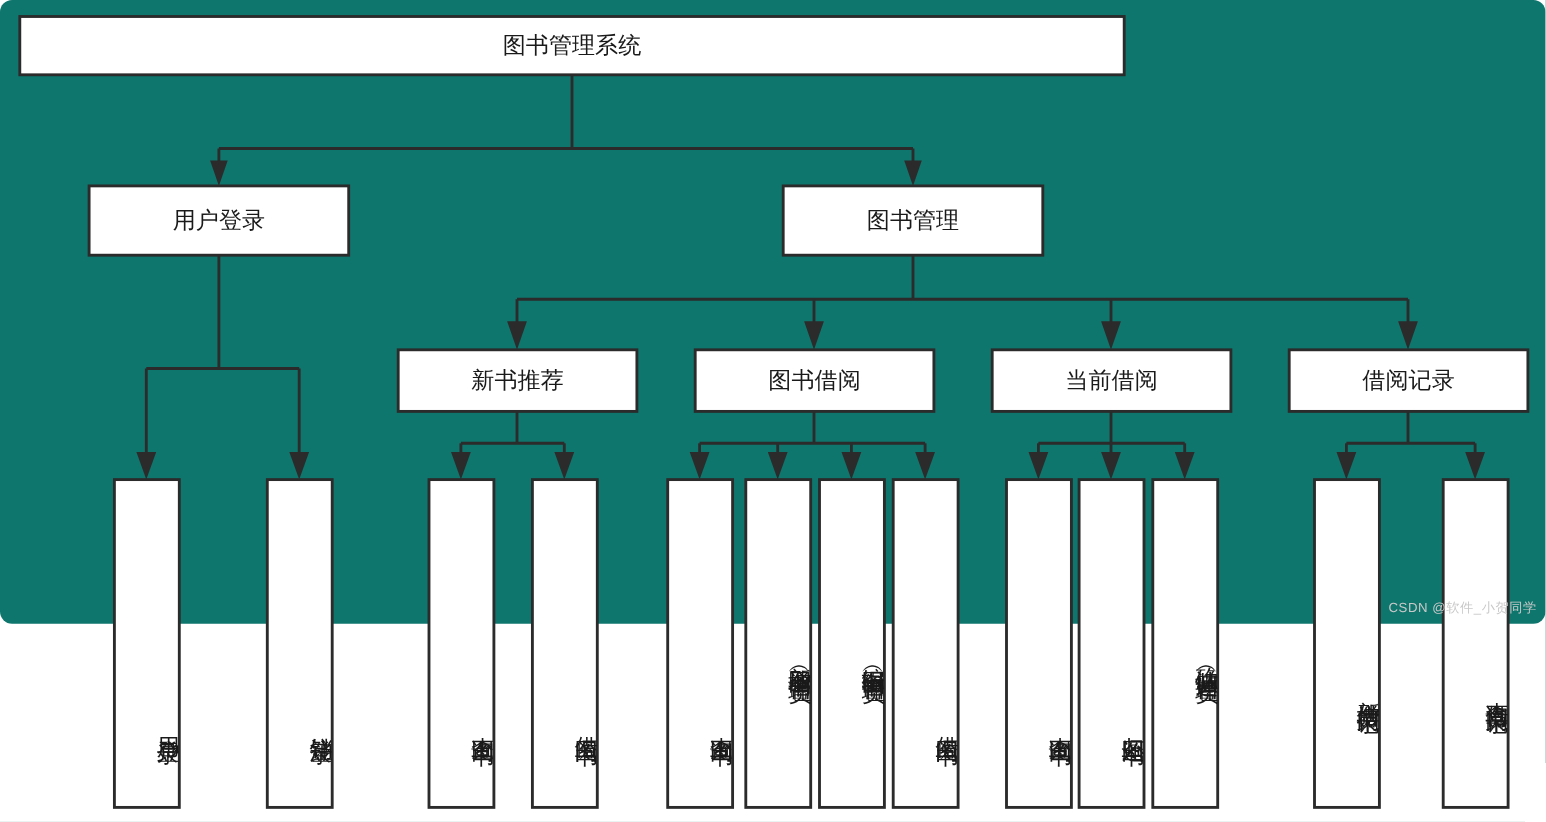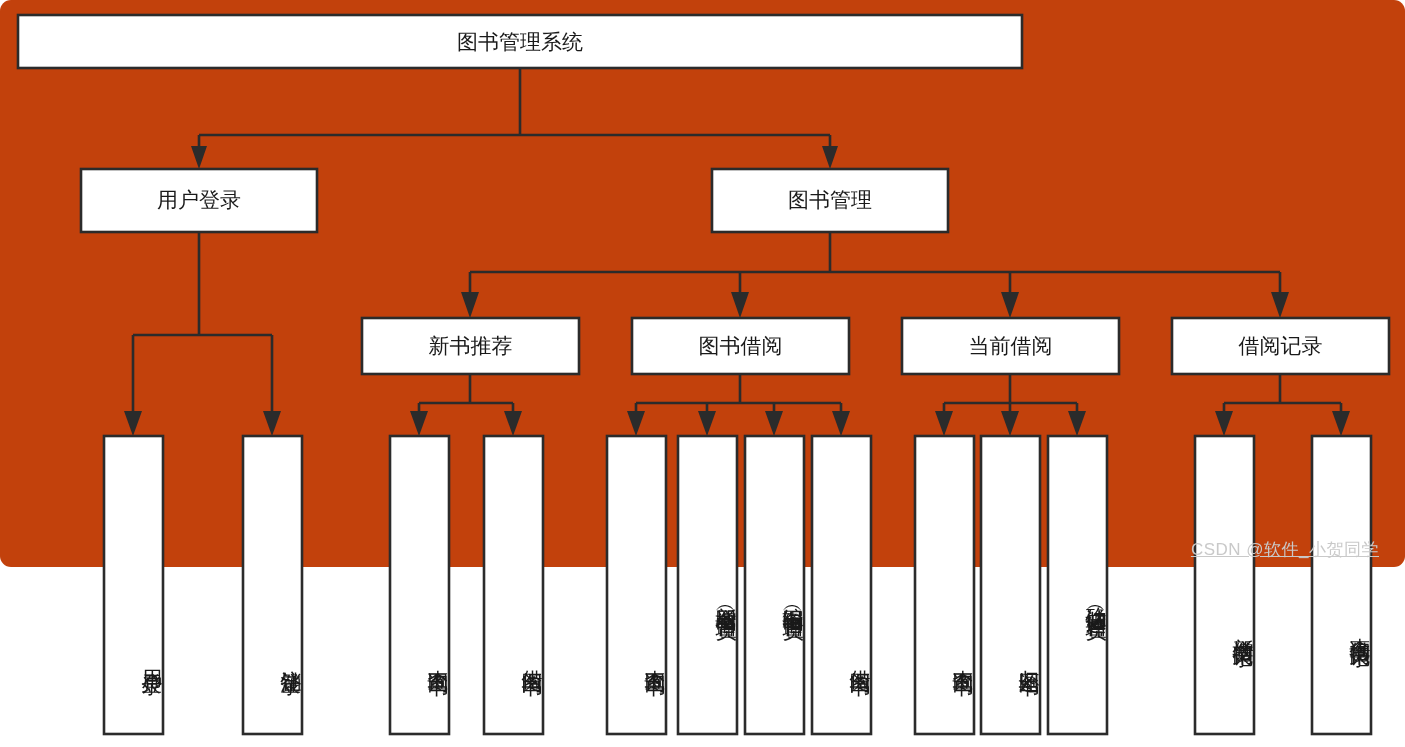--- a/index.html
+++ b/index.html
@@ -10,21 +10,21 @@
   body {
     width: 1405px;
     height: 747px;
     font-family: "Liberation Sans", "DejaVu Sans", sans-serif;
     overflow: hidden;
   }
   #diagram-root {
     position: relative;
     width: 1405px;
     height: 567px;
-    background: #c2410c;
+    background: #0f766e;
     border-radius: 11px;
   }
   svg#flow-svg {
     position: absolute;
     left: 0;
     top: 0;
     width: 1405px;
     height: 747px;
   }
   .node-box {
@@ -60,28 +60,27 @@
     letter-spacing: 2px;
     line-height: 1;
     display: flex;
     align-items: flex-start;
     justify-content: center;
     white-space: nowrap;
     pointer-events: none;
   }
   .watermark {
     position: absolute;
-    right: 26px;
+    right: 8px;
     bottom: 6px;
     font-family: "Liberation Sans", "DejaVu Sans", sans-serif;
-    font-size: 17px;
+    font-size: 12px;
     color: #c9c9c9;
     white-space: nowrap;
     letter-spacing: 0.5px;
-    text-decoration: underline;
   }
 </style>
 </head>
 <body>
 
 <div id="diagram-root">
 
   <svg id="flow-svg" viewBox="0 0 1405 747">
 
     <g>

